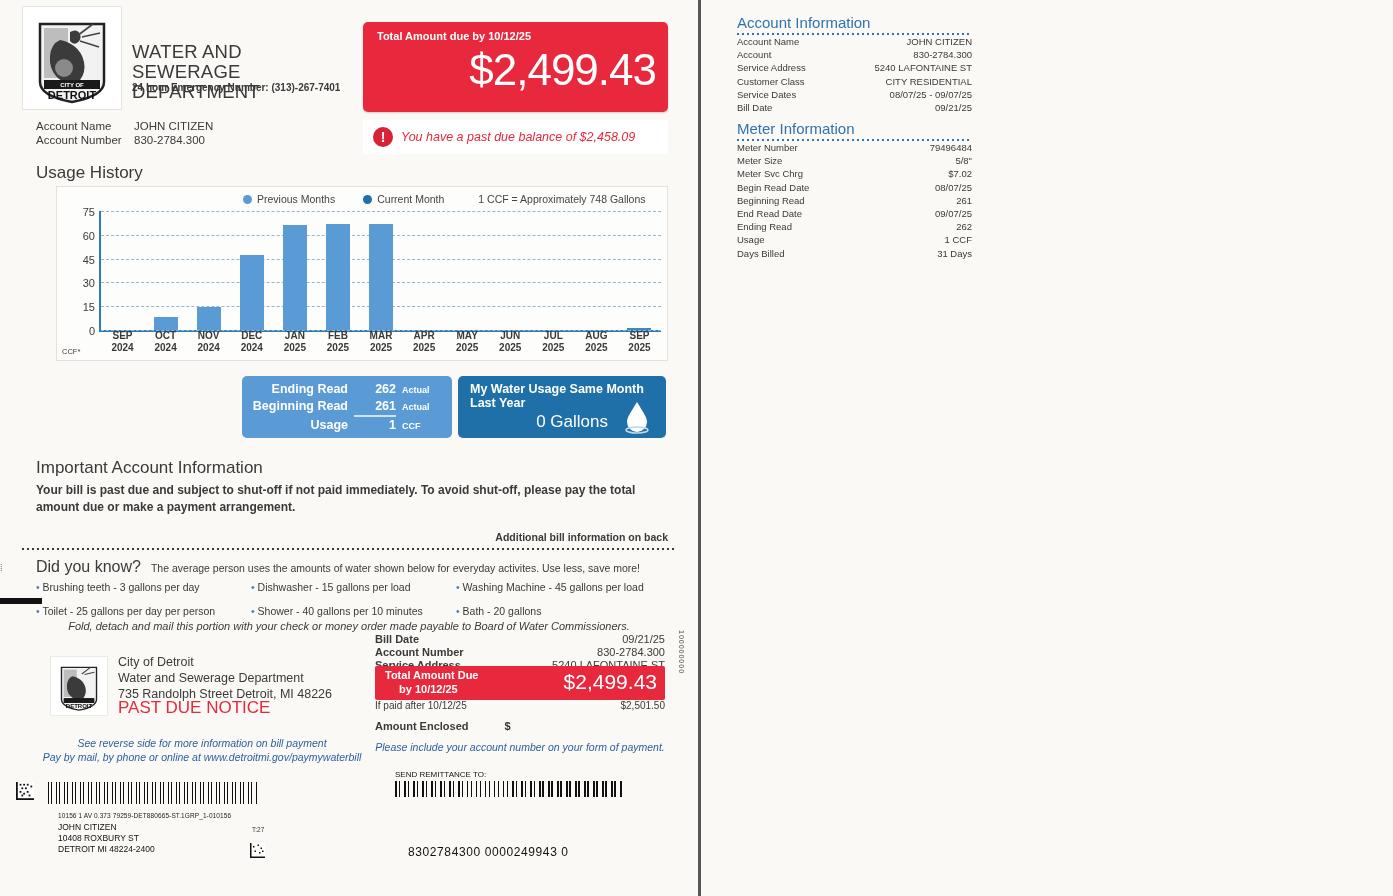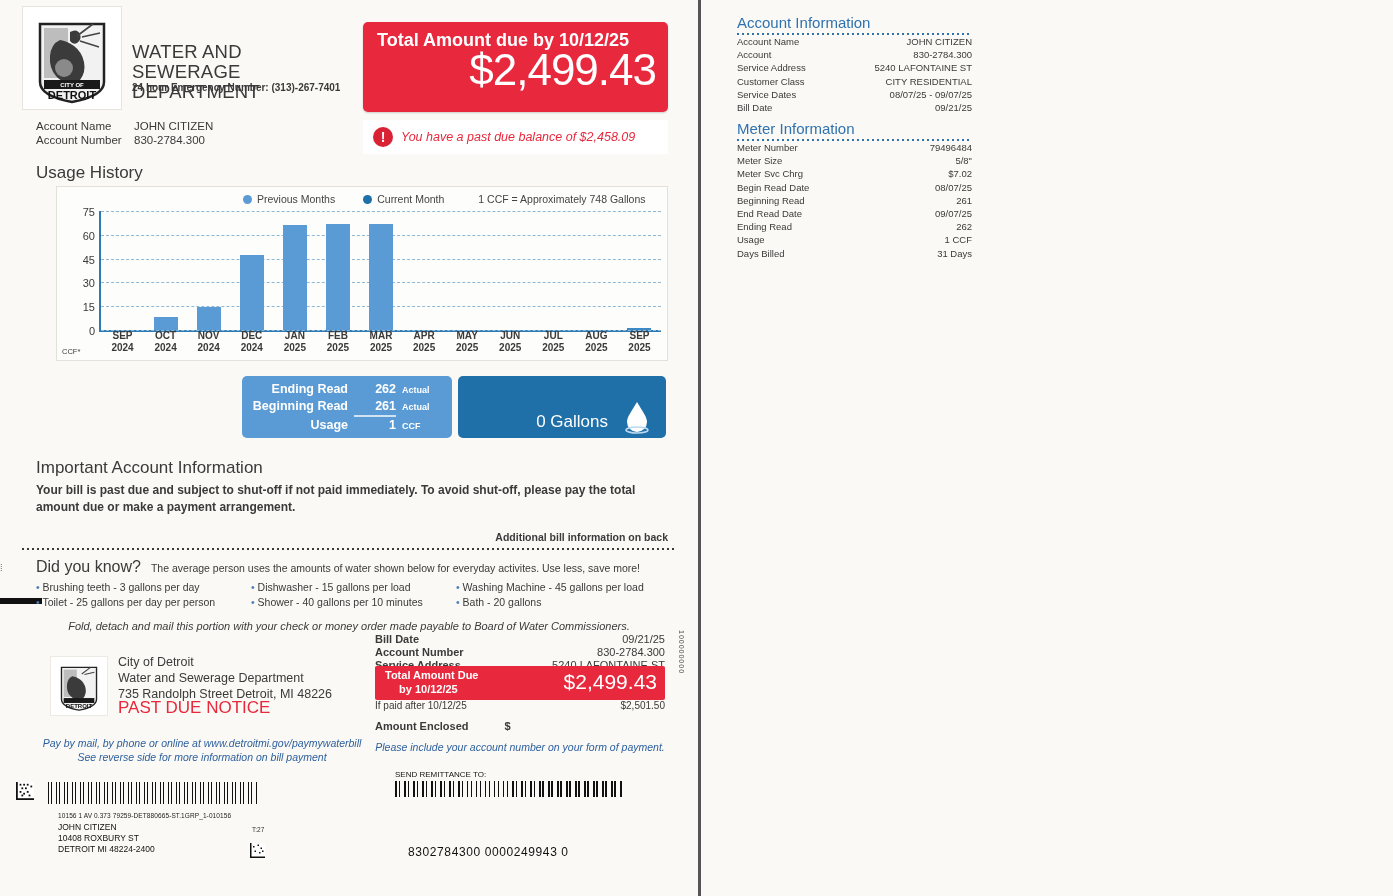--- a/index.html
+++ b/index.html
@@ -44,21 +44,21 @@
   .acct-lines .lbl { width: 98px; }
   .acct-lines .val { font-weight: normal; }
 
   
   .total-box {
     position: absolute; left: 363px; top: 22px; width: 305px; height: 90px;
     background: #e8283c; border-radius: 5px; color: #fff;
     box-shadow: 0 1px 2px rgba(0,0,0,.18);
   }
   .total-box .tb-label {
-    position: absolute; left: 14px; top: 8px; font-size: 18px; font-weight: bold;
+    position: absolute; left: 14px; top: 8px; font-size: 11px; font-weight: bold;
   }
   .total-box .tb-amount {
     position: absolute; right: 12px; top: 24px; font-size: 44px; line-height: 48px;
     font-weight: normal; letter-spacing: -1px;
   }
   .pastdue-line {
     position: absolute; left: 363px; top: 120px; width: 305px; height: 34px;
     background: #fff; display: flex; align-items: center; gap: 8px; padding-left: 10px;
   }
   .pastdue-line .txt { color: #e8283c; font-style: italic; font-size: 12.5px; }
@@ -136,21 +136,21 @@
     position: absolute; right: 30px; top: 531px; font-size: 10.5px; font-weight: bold; color: #3a3a3a;
   }
   .dots-rule {
     position: absolute; left: 22px; right: 22px; top: 548px; height: 2px;
     background-image: repeating-linear-gradient(to right, #3a3a3a 0 2px, transparent 2px 5px);
   }
   .dyk { position: absolute; left: 36px; top: 558px; width: 640px; }
   .dyk-head { font-size: 13px; color: #3a3a3a; display: flex; align-items: baseline; gap: 10px; }
   .dyk-head .q { font-size: 16px; }
   .dyk-head .s { font-size: 10.5px; }
-  .dyk-grid { margin-top: 5px; display: grid; grid-template-columns: 215px 205px 1fr; row-gap: 3px; }
+  .dyk-grid { margin-top: 5px; display: grid; grid-template-columns: 215px 205px 1fr; row-gap: 12px; }
   .dyk-item { font-size: 10.5px; color: #3a3a3a; }
   .dyk-item:before { content: "• "; color: #4a7fb5; }
   .left-marks { position: absolute; left: 0; top: 563px; font-size: 9px; color: #666; }
   .black-bar { position: absolute; left: 0; top: 598px; width: 42px; height: 6px; background: #111; }
 
   
   .fold-note {
     position: absolute; left: 0; right: 0; top: 620px; text-align: center;
     font-size: 11px; font-style: italic; color: #3a3a3a;
   }
@@ -421,20 +421,21 @@
         </div>
         <div class="mr total">
           <span class="ml">Usage</span>
           <span class="mv">1</span>
           <span class="mu">CCF</span>
         </div>
       </div>
     </div>
 
     <div class="ubox right-box">
+      <div class="cap">My Water Usage Same Month Last Year</div>
       <div class="big r">0 Gallons</div>
       <svg class="drop" width="30" height="34" viewBox="0 0 30 34">
         <path d="M15 2 C9 12 5 17 5 22 a10 10 0 0 0 20 0 C25 17 21 12 15 2 Z" fill="#fff"></path>
         <ellipse cx="15" cy="30" rx="11" ry="3" fill="none" stroke="#bcd9f0" stroke-width="1.6"></ellipse>
       </svg>
     </div>
 
     <div class="iai-title">Important Account Information</div>
     <div class="iai-body">Your bill is past due and subject to shut-off if not paid immediately.  To avoid shut-off, please pay the total amount due or make a payment arrangement.</div>
     <div class="addl-note">Additional  bill  information  on  back</div>
@@ -470,22 +471,22 @@
         <text x="42" y="88" font-size="11" fill="#111" text-anchor="middle" font-family="Liberation Sans, sans-serif" font-weight="bold">DETROIT</text>
       </svg>
     </div>
     <div class="stub-addr">
       <div>City of Detroit</div>
       <div>Water and Sewerage Department</div>
       <div>735 Randolph Street Detroit, MI 48226</div>
     </div>
     <div class="past-due-notice">PAST DUE NOTICE</div>
     <div class="stub-pay">
+      <div>See reverse side for more information on bill payment</div>
       <div>Pay by mail, by phone or online at www.detroitmi.gov/paymywaterbill</div>
-      <div>See reverse side for more information on bill payment</div>
     </div>
 
     <div class="stub-right">
       <div class="sr-row">
         <span>Bill Date</span>
         <span class="sv">09/21/25</span>
       </div>
       <div class="sr-row">
         <span>Account Number</span>
         <span class="sv">830-2784.300</span>

